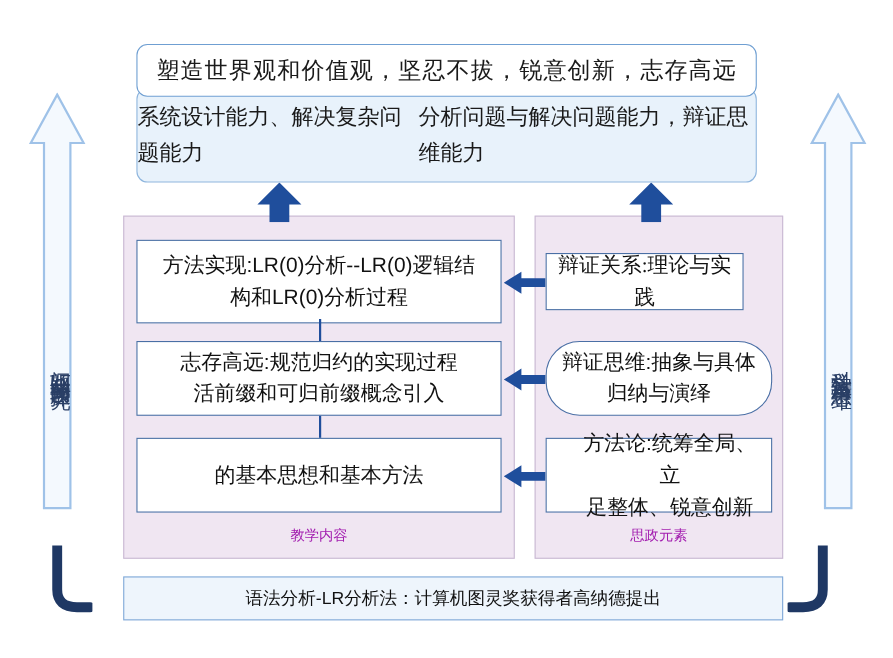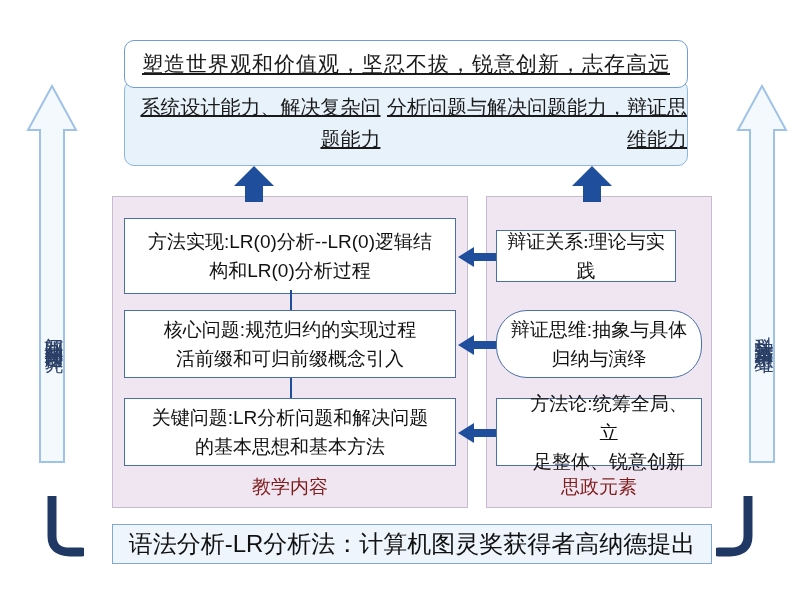--- a/index.html
+++ b/index.html
@@ -21,23 +21,22 @@
   
   .top-box {
     position: absolute;
     box-sizing: border-box;
     border: 1px solid #7fa8d8;
     border-radius: 10px;
     background: #eaf3fb;
     display: flex;
     align-items: center;
     justify-content: center;
-    text-align: right;
+    text-align: left;
     color: #1a1a1a;
-    text-decoration: underline;
   }
   #top-banner {
     left: 124px;
     top: 40px;
     width: 564px;
     height: 48px;
     font-size: 21px;
     letter-spacing: 1px;
     background: #ffffff;
     border-color: #6f9fd2;
@@ -94,22 +93,22 @@
     padding: 2px 8px;
     z-index: 2;
   }
   .cell .line { display: block; }
 
   .col-footer {
     position: absolute;
     display: flex;
     align-items: center;
     justify-content: center;
-    font-size: 19px;
-    color: #7f1d1d;
+    font-size: 13px;
+    color: #a21caf;
     z-index: 2;
   }
 
   
   #cell-l1 { left: 124px; top: 218px; width: 332px; height: 76px; }
   #cell-l2 { left: 124px; top: 310px; width: 332px; height: 68px; }
   #cell-l3 { left: 124px; top: 398px; width: 332px; height: 68px; }
   #footer-left { left: 124px; top: 472px; width: 332px; height: 30px; }
 
   
@@ -124,21 +123,21 @@
     left: 112px;
     top: 524px;
     width: 600px;
     height: 40px;
     box-sizing: border-box;
     border: 1px solid #7fa8d8;
     background: #eef5fc;
     display: flex;
     align-items: center;
     justify-content: center;
-    font-size: 24px;
+    font-size: 16px;
     color: #111111;
     z-index: 2;
   }
 
   
   .side-arrow {
     position: absolute;
     width: 52px;
     z-index: 1;
   }
@@ -229,27 +228,26 @@
   <div class="top-box" id="top-banner">塑造世界观和价值观，坚忍不拔，锐意创新，志存高远</div>
 
   <div class="cell" id="cell-l1">
     <div>
       <span class="line">方法实现:LR(0)分析--LR(0)逻辑结</span>
       <span class="line">构和LR(0)分析过程</span>
     </div>
   </div>
   <div class="cell" id="cell-l2">
     <div>
-      <span class="line">核心问题:规范归约的实现过程</span>
+      <span class="line">志存高远:规范归约的实现过程</span>
       <span class="line">活前缀和可归前缀概念引入</span>
     </div>
   </div>
   <div class="cell" id="cell-l3">
     <div>
-      <span class="line">关键问题:LR分析问题和解决问题</span>
       <span class="line">的基本思想和基本方法</span>
     </div>
   </div>
   <div class="col-footer" id="footer-left">教学内容</div>
 
   <div class="cell" id="cell-r1">
     <div>
       <span class="line">辩证关系:理论与实践</span>
     </div>
   </div>

